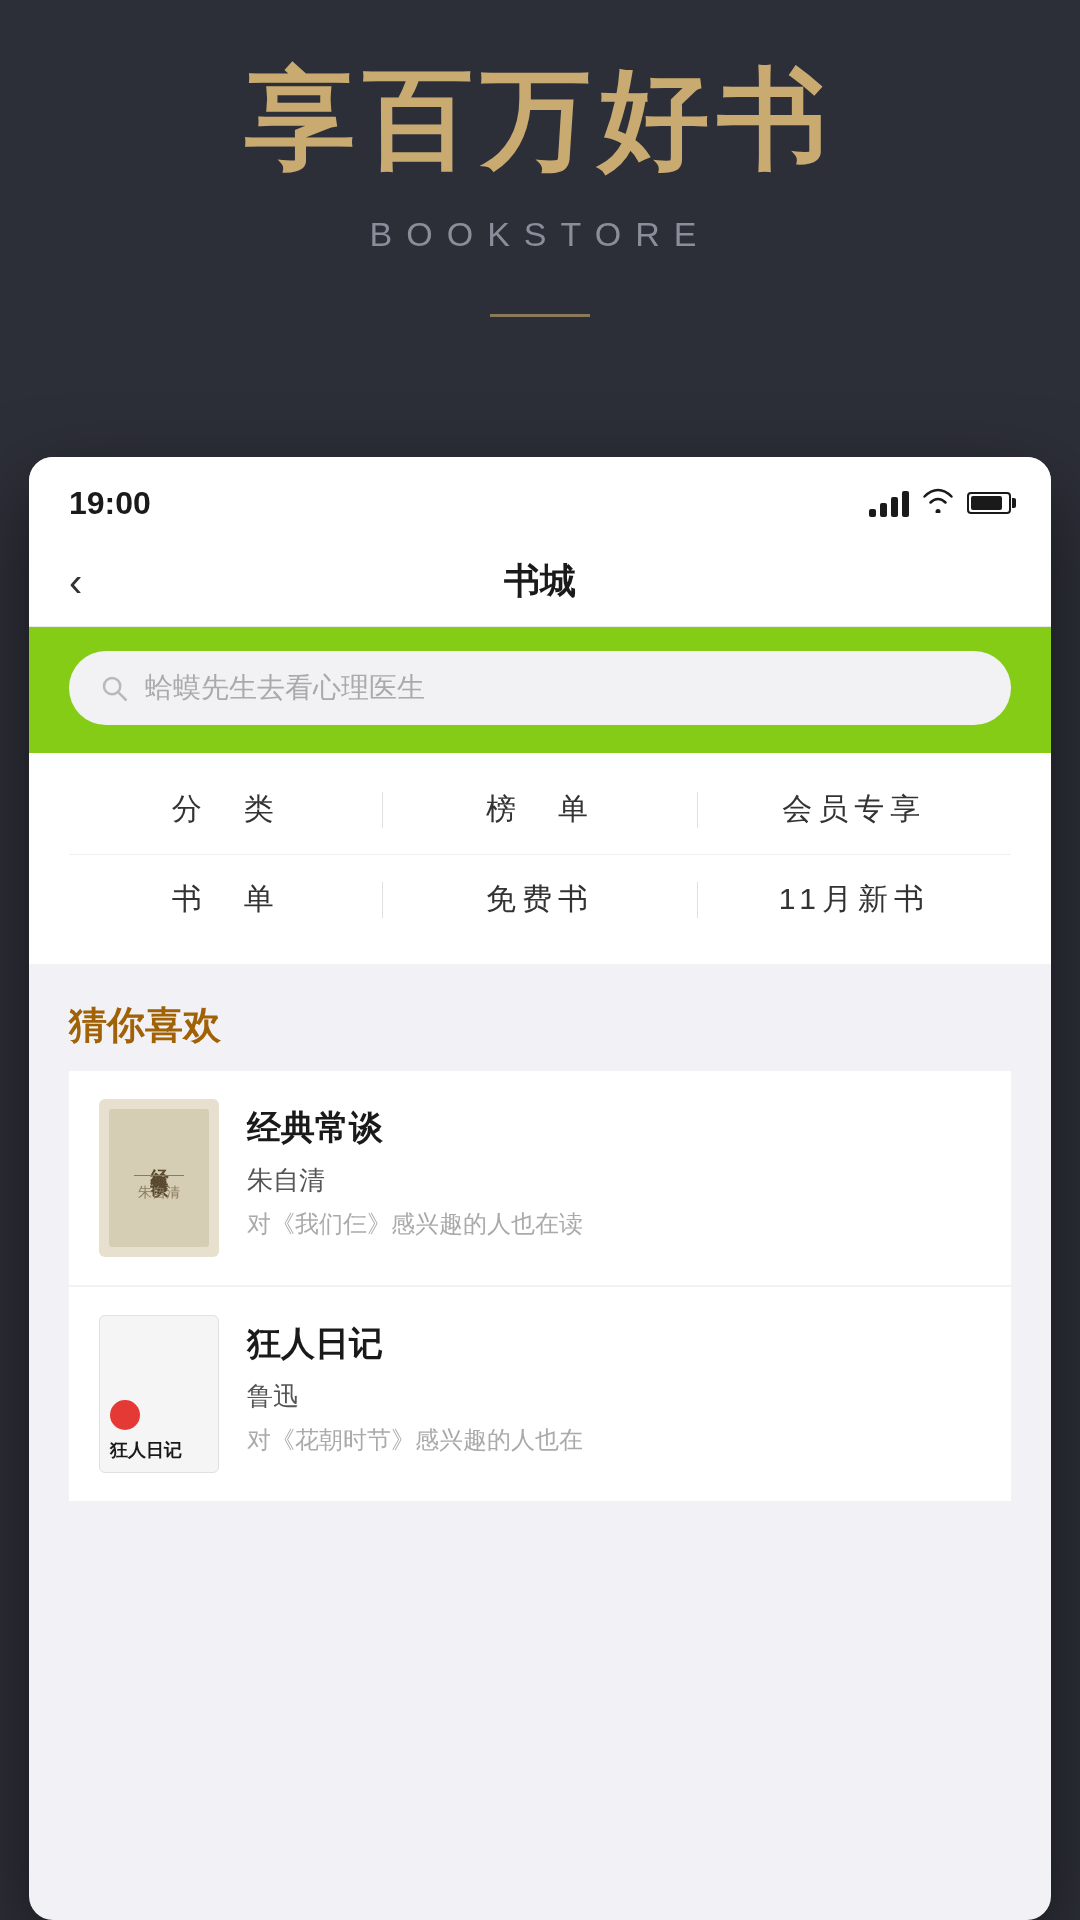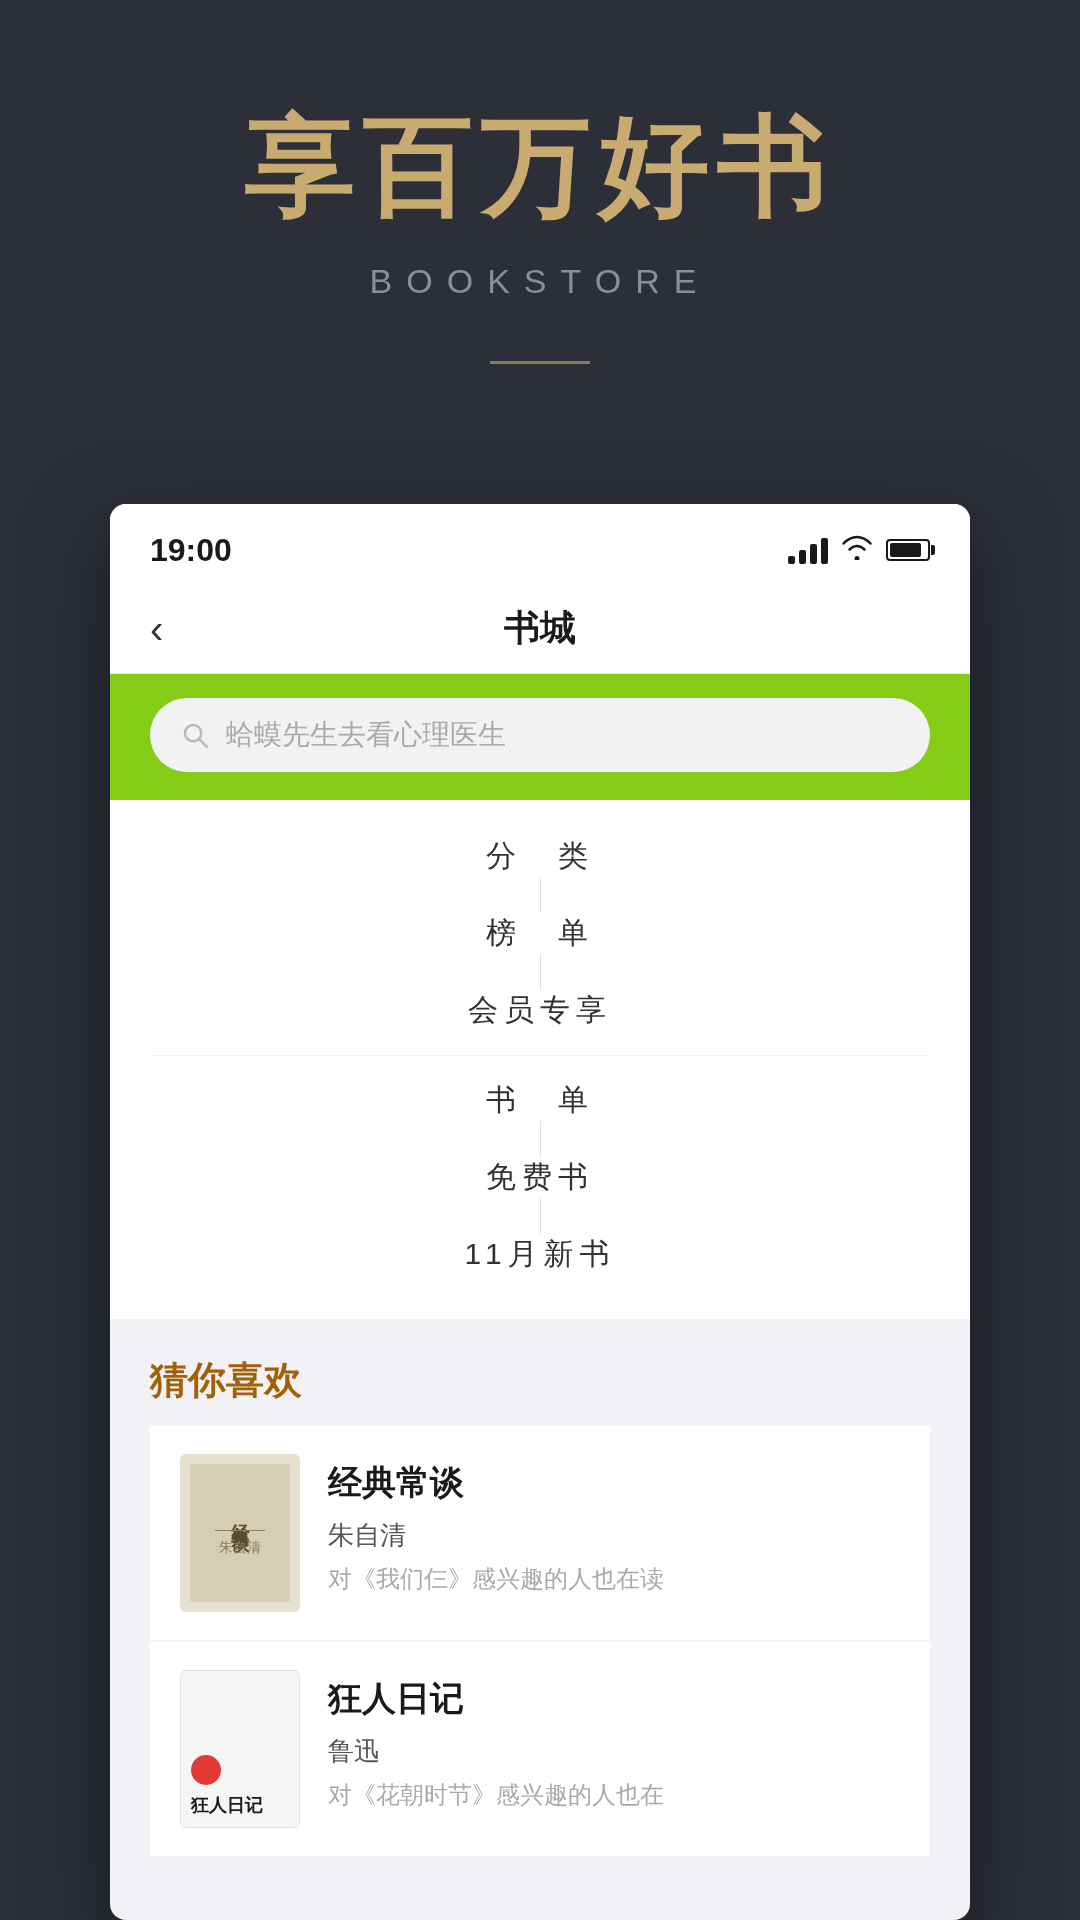--- a/index.html
+++ b/index.html
@@ -21,21 +21,21 @@
       flex-direction: column;
       align-items: center;
     }
 
     
     .header-area {
       width: 100%;
       display: flex;
       flex-direction: column;
       align-items: center;
-      padding-top: 100px;
+      padding-top: 53px;
       padding-bottom: 60px;
     }
 
     .main-title {
       font-size: 110px;
       font-weight: 700;
       color: #c9aa71;
       letter-spacing: 8px;
       line-height: 1.2;
       text-align: center;
@@ -52,23 +52,23 @@
 
     .divider-line {
       width: 100px;
       height: 3px;
       background: #8a7a5a;
       margin-top: 60px;
     }
 
     
     .phone-mockup {
-      width: 860px;
+      width: 1022px;
       background: #f2f2f6;
-      border-radius: 16px;
+      border-radius: 24px;
       overflow: hidden;
       box-shadow: 0 30px 80px rgba(0,0,0,0.5);
       margin-top: 80px;
       flex: 1;
     }
 
     
     .status-bar {
       background: #ffffff;
       display: flex;
@@ -196,21 +196,20 @@
     .category-menu {
       background: #ffffff;
       padding: 20px 40px 28px 40px;
     }
 
     .menu-row {
       display: flex;
       justify-content: space-between;
       align-items: center;
       padding: 16px 0;
-      flex-direction: column;
     }
 
     .menu-row:first-child {
       border-bottom: 1px solid #f0f0f0;
       padding-bottom: 24px;
     }
 
     .menu-row:last-child {
       padding-top: 24px;
     }

